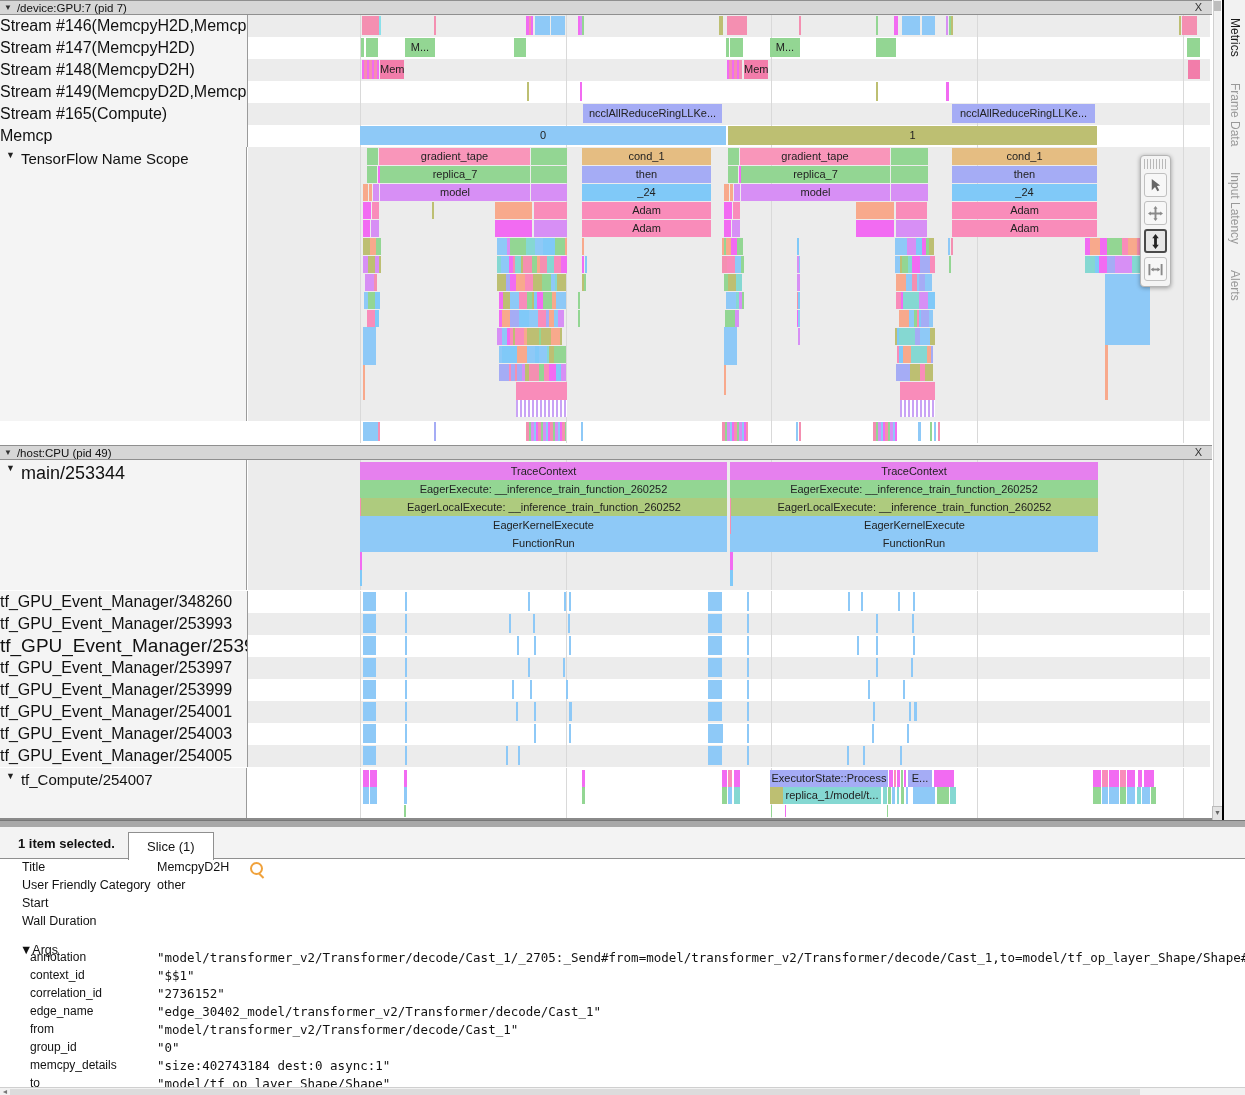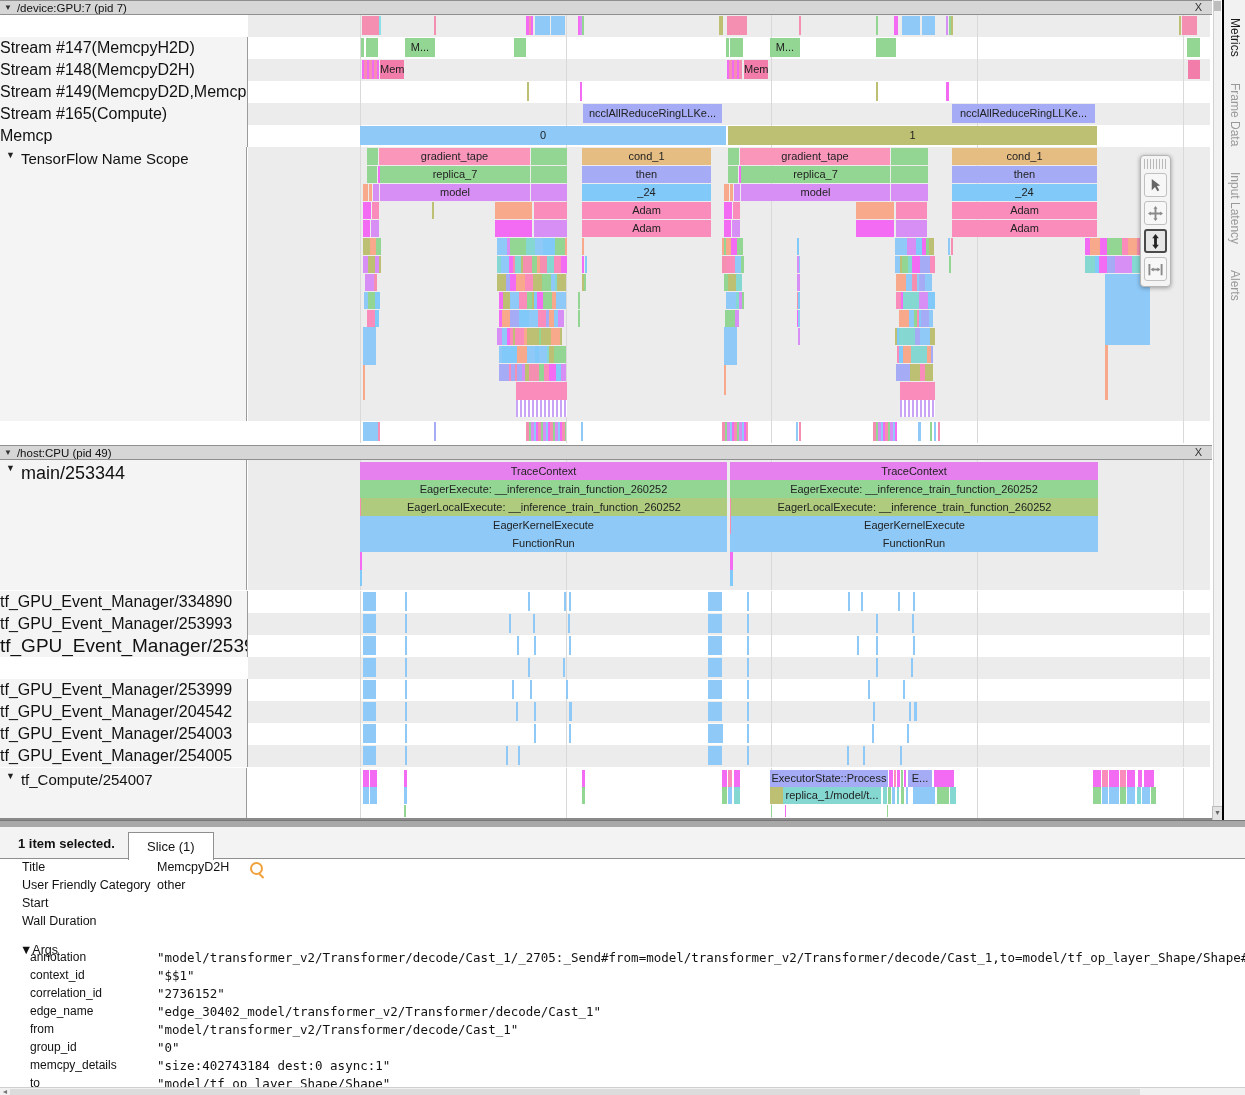--- a/index.html
+++ b/index.html
@@ -73,20 +73,23 @@
 
 <div class="screen">
 
   <div class="sheader" style="top:0px;">
     <span class="tri">▼</span>
     <span>/device:GPU:7 (pid 7)</span>
     <span class="hclose">X</span>
   </div>
   <div id="gpu-rows">
       <div class="trow" style="top: 15px; height: 22px;">
+        <div class="rlabel" style="font-size: 16px;">
+          <span>Stream #146(MemcpyH2D,Memcp</span>
+        </div>
         <div class="ttrack gray">
           <div class="gridline" style="left: 112px;"></div>
           <div class="gridline" style="left: 318px;"></div>
           <div class="gridline" style="left: 523px;"></div>
           <div class="gridline" style="left: 729px;"></div>
           <div class="gridline" style="left: 935px;"></div>
           <div class="bar" style="left: 114px; top: 1px; width: 17px; height: 19px; background: rgb(244, 143, 177);"></div>
           <div class="bar" style="left: 131px; top: 1px; width: 2px; height: 19px; background: rgb(138, 224, 234);"></div>
           <div class="bar" style="left: 186px; top: 1px; width: 2px; height: 19px; background: rgb(244, 143, 177);"></div>
           <div class="bar" style="left: 278px; top: 1px; width: 3px; height: 19px; background: rgb(242, 107, 242);"></div>
@@ -541,21 +544,21 @@
           <div class="bar" style="left: 112px; top: 74px; width: 367px; height: 18px; background: rgb(142, 201, 247); line-height: 18px;">FunctionRun</div>
           <div class="bar" style="left: 482px; top: 74px; width: 368px; height: 18px; background: rgb(142, 201, 247); line-height: 18px;">FunctionRun</div>
           <div class="bar" style="left: 112px; top: 92px; width: 2px; height: 18px; background: rgb(242, 107, 242);"></div>
           <div class="bar" style="left: 482px; top: 92px; width: 3px; height: 18px; background: rgb(242, 107, 242);"></div>
           <div class="bar" style="left: 112px; top: 110px; width: 2px; height: 16px; background: rgb(128, 201, 248);"></div>
           <div class="bar" style="left: 482px; top: 110px; width: 3px; height: 16px; background: rgb(128, 201, 248);"></div>
         </div>
       </div>
       <div class="trow" style="top: 591px; height: 22px;">
         <div class="rlabel" style="font-size: 16px;">
-          <span>tf_GPU_Event_Manager/334890</span>
+          <span>tf_GPU_Event_Manager/348260</span>
         </div>
         <div class="ttrack">
           <div class="gridline" style="left: 112px;"></div>
           <div class="gridline" style="left: 318px;"></div>
           <div class="gridline" style="left: 523px;"></div>
           <div class="gridline" style="left: 729px;"></div>
           <div class="gridline" style="left: 935px;"></div>
           <div class="bar" style="left: 115px; top: 1px; width: 13px; height: 19px; background: rgb(142, 201, 247);"></div>
           <div class="bar" style="left: 157px; top: 1px; width: 2px; height: 19px; background: rgb(142, 201, 247);"></div>
           <div class="bar" style="left: 280px; top: 1px; width: 2px; height: 19px; background: rgb(142, 201, 247);"></div>
@@ -606,20 +609,23 @@
           <div class="bar" style="left: 286px; top: 1px; width: 2px; height: 19px; background: rgb(142, 201, 247);"></div>
           <div class="bar" style="left: 321px; top: 1px; width: 2px; height: 19px; background: rgb(142, 201, 247);"></div>
           <div class="bar" style="left: 460px; top: 1px; width: 14px; height: 19px; background: rgb(142, 201, 247);"></div>
           <div class="bar" style="left: 499px; top: 1px; width: 2px; height: 19px; background: rgb(142, 201, 247);"></div>
           <div class="bar" style="left: 609px; top: 1px; width: 2px; height: 19px; background: rgb(142, 201, 247);"></div>
           <div class="bar" style="left: 628px; top: 1px; width: 2px; height: 19px; background: rgb(142, 201, 247);"></div>
           <div class="bar" style="left: 665px; top: 1px; width: 2px; height: 19px; background: rgb(142, 201, 247);"></div>
         </div>
       </div>
       <div class="trow" style="top: 657px; height: 22px;">
+        <div class="rlabel" style="font-size: 16px;">
+          <span>tf_GPU_Event_Manager/253997</span>
+        </div>
         <div class="ttrack gray">
           <div class="gridline" style="left: 112px;"></div>
           <div class="gridline" style="left: 318px;"></div>
           <div class="gridline" style="left: 523px;"></div>
           <div class="gridline" style="left: 729px;"></div>
           <div class="gridline" style="left: 935px;"></div>
           <div class="bar" style="left: 115px; top: 1px; width: 13px; height: 19px; background: rgb(142, 201, 247);"></div>
           <div class="bar" style="left: 157px; top: 1px; width: 2px; height: 19px; background: rgb(142, 201, 247);"></div>
           <div class="bar" style="left: 280px; top: 1px; width: 2px; height: 19px; background: rgb(142, 201, 247);"></div>
           <div class="bar" style="left: 315px; top: 1px; width: 2px; height: 19px; background: rgb(142, 201, 247);"></div>
@@ -645,21 +651,21 @@
           <div class="bar" style="left: 282px; top: 1px; width: 2px; height: 19px; background: rgb(142, 201, 247);"></div>
           <div class="bar" style="left: 318px; top: 1px; width: 2px; height: 19px; background: rgb(142, 201, 247);"></div>
           <div class="bar" style="left: 460px; top: 1px; width: 14px; height: 19px; background: rgb(142, 201, 247);"></div>
           <div class="bar" style="left: 499px; top: 1px; width: 2px; height: 19px; background: rgb(142, 201, 247);"></div>
           <div class="bar" style="left: 620px; top: 1px; width: 2px; height: 19px; background: rgb(142, 201, 247);"></div>
           <div class="bar" style="left: 655px; top: 1px; width: 2px; height: 19px; background: rgb(142, 201, 247);"></div>
         </div>
       </div>
       <div class="trow" style="top: 701px; height: 22px;">
         <div class="rlabel" style="font-size: 16px;">
-          <span>tf_GPU_Event_Manager/204542</span>
+          <span>tf_GPU_Event_Manager/254001</span>
         </div>
         <div class="ttrack gray">
           <div class="gridline" style="left: 112px;"></div>
           <div class="gridline" style="left: 318px;"></div>
           <div class="gridline" style="left: 523px;"></div>
           <div class="gridline" style="left: 729px;"></div>
           <div class="gridline" style="left: 935px;"></div>
           <div class="bar" style="left: 115px; top: 1px; width: 13px; height: 19px; background: rgb(142, 201, 247);"></div>
           <div class="bar" style="left: 157px; top: 1px; width: 2px; height: 19px; background: rgb(142, 201, 247);"></div>
           <div class="bar" style="left: 268px; top: 1px; width: 2px; height: 19px; background: rgb(142, 201, 247);"></div>

